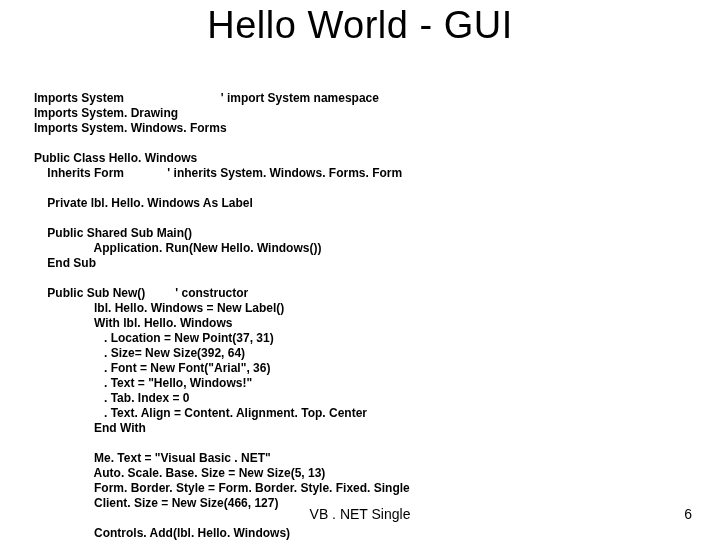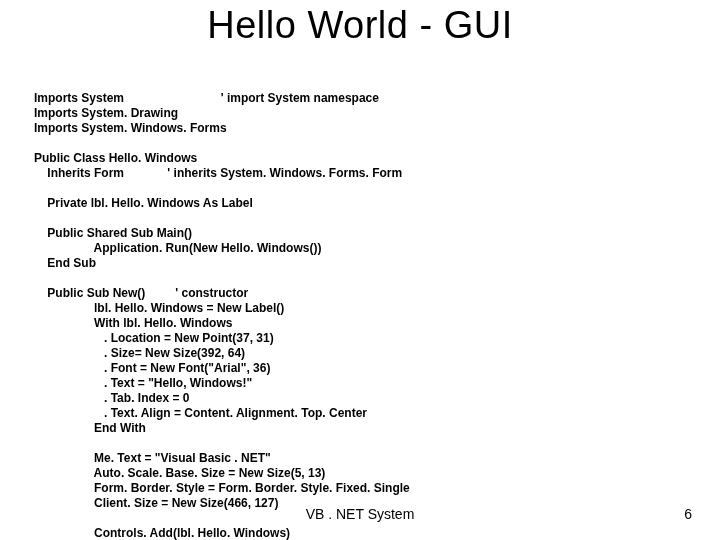--- a/index.html
+++ b/index.html
@@ -74,14 +74,14 @@
 
                   Me. Text = "Visual Basic . NET"
                   Auto. Scale. Base. Size = New Size(5, 13)
                   Form. Border. Style = Form. Border. Style. Fixed. Single
                   Client. Size = New Size(466, 127)
 
                   Controls. Add(lbl. Hello. Windows)
     End Sub
 End Class</div>
 
-<div class="footer-label">VB . NET System</div>
+<div class="footer-label">VB . NET Single</div>
 <div class="footer-num">6</div>
 
 </body></html>

